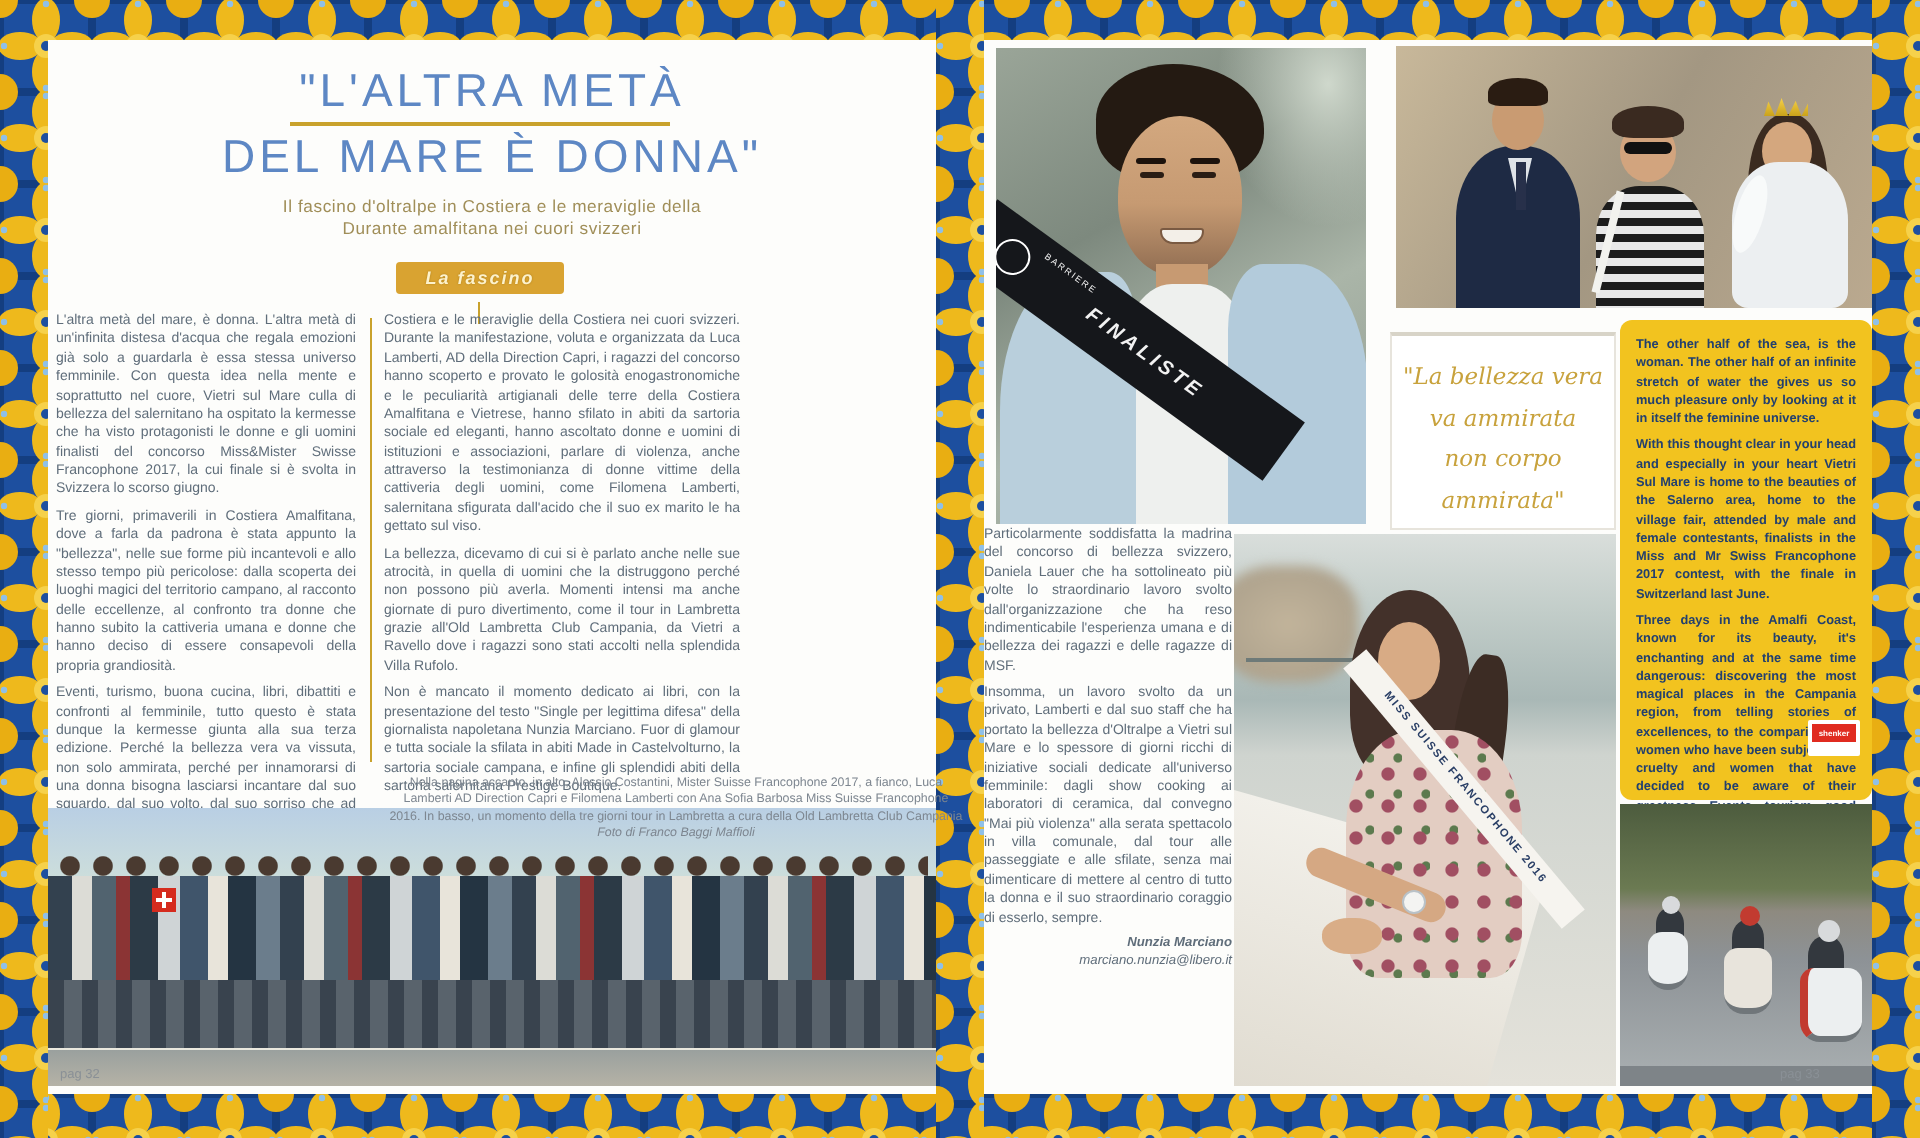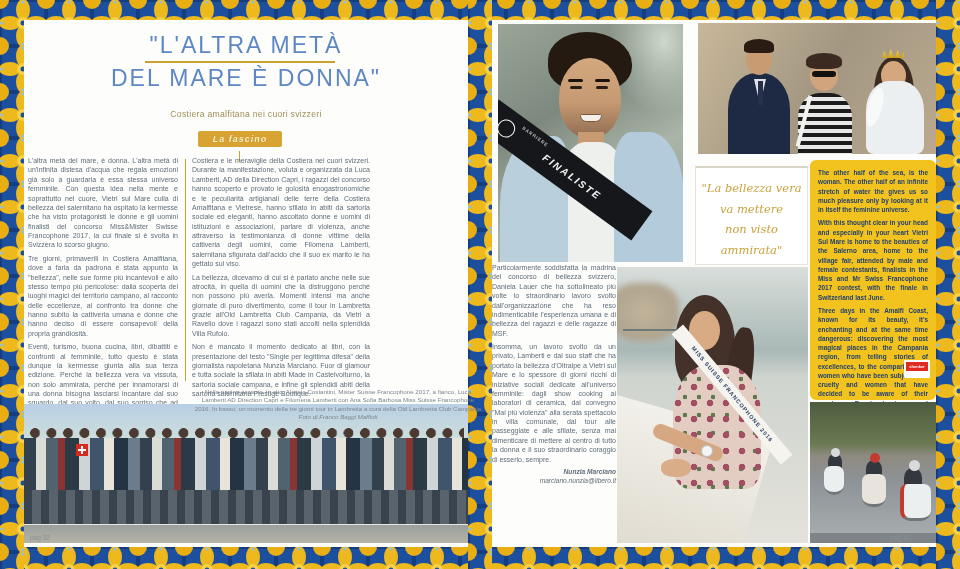--- a/index.html
+++ b/index.html
@@ -106,21 +106,22 @@
   <svg class="tiles" style="left:468px;top:0;width:24px;height:569px">
       <rect width="100%" height="100%" fill="url(#tp)"></rect>
     </svg>
 
   <div class="page" style="left:24px;top:20px;width:444px;height:527px">
 
     <div class="abs title" style="left:0;top:12px">"L'ALTRA METÀ</div>
     <div class="abs goldline" style="left:121px;top:41px;width:190px;height:1.5px"></div>
     <div class="abs title" style="left:0;top:45px">DEL MARE È DONNA"</div>
 
-    <div class="abs subtitle" style="left:0;top:89px">Costiera amalfitana nei cuori svizzeri</div>
+    <div class="abs subtitle" style="left:0;top:78px">Il fascino d'oltralpe in Costiera e le meraviglie della</div>
+    <div class="abs subtitle" style="left:0;top:89px">Durante amalfitana nei cuori svizzeri</div>
 
     <div class="abs ribbon" style="left:174px;top:111px;width:84px;height:16px">La fascino</div>
     <div class="abs goldline" style="left:215px;top:131px;width:1px;height:11px"></div>
 
     <div class="abs bodycol" style="left:4px;top:136px;width:150px">
       <p>L'altra metà del mare, è donna. L'altra metà di un'infinita distesa d'acqua che regala emozioni già solo a guardarla è essa stessa universo femminile. Con questa idea nella mente e soprattutto nel cuore, Vietri sul Mare culla di bellezza del salernitano ha ospitato la kermesse che ha visto protagonisti le donne e gli uomini finalisti del concorso Miss&amp;Mister Swisse Francophone 2017, la cui finale si è svolta in Svizzera lo scorso giugno.</p>
       <p>Tre giorni, primaverili in Costiera Amalfitana, dove a farla da padrona è stata appunto la "bellezza", nelle sue forme più incantevoli e allo stesso tempo più pericolose: dalla scoperta dei luoghi magici del territorio campano, al racconto delle eccellenze, al confronto tra donne che hanno subito la cattiveria umana e donne che hanno deciso di essere consapevoli della propria grandiosità.</p>
       <p>Eventi, turismo, buona cucina, libri, dibattiti e confronti al femminile, tutto questo è stata dunque la kermesse giunta alla sua terza edizione. Perché la bellezza vera va vissuta, non solo ammirata, perché per innamorarsi di una donna bisogna lasciarsi incantare dal suo sguardo, dal suo volto, dal suo sorriso che ad amarne il corpo sono bravi tutti. Ed è stato proprio questo l'intento della tre giorni che contemporaneamente ha portato il fascino d'oltralpe in</p>
     </div>
     <div class="abs goldline" style="left:161px;top:139px;width:1px;height:222px"></div>
@@ -181,22 +182,22 @@
       <div class="abs" style="left:104px;top:72px;width:4px;height:52px;background:#f2f2ee;transform:rotate(14deg)"></div>
       <div class="abs" style="left:176px;top:34px;width:40px;height:80px;background:#3b2b20;border-radius:45% 45% 30% 30%"></div>
       <div class="abs" style="left:183px;top:38px;width:25px;height:29px;background:#d4a77e;border-radius:50%"></div>
       <div class="abs" style="left:184px;top:26px;width:22px;height:9px;background:linear-gradient(#f6d14a,#caa21a);clip-path:polygon(0 100%,10% 20%,25% 100%,40% 0,55% 100%,72% 15%,85% 100%,100% 30%,100% 100%)"></div>
       <div class="abs" style="left:168px;top:58px;width:58px;height:73px;background:#eceff1;border-radius:40% 40% 8px 8px"></div>
       <div class="abs" style="left:170px;top:64px;width:14px;height:40px;background:#f8fafa;border-radius:50%;transform:rotate(16deg)"></div>
     </div>
 
     <div class="abs quotecard" style="left:203px;top:146px;width:113px;height:99px;box-sizing:border-box;padding-top:10px">
       <div>"La bellezza vera</div>
-      <div>va mettere</div>
-      <div>non visto</div>
+      <div>va ammirata</div>
+      <div>non corpo</div>
       <div>ammirata"</div>
     </div>
 
     <div class="abs engbox" style="left:318px;top:140px;width:126px;height:240px">
       <p>The other half of the sea, is the woman. The other half of an infinite stretch of water the gives us so much pleasure only by looking at it in itself the feminine universe.</p>
       <p>With this thought clear in your head and especially in your heart Vietri Sul Mare is home to the beauties of the Salerno area, home to the village fair, attended by male and female contestants, finalists in the Miss and Mr Swiss Francophone 2017 contest, with the finale in Switzerland last June.</p>
       <p>Three days in the Amalfi Coast, known for its beauty, it's enchanting and at the same time dangerous: discovering the most magical places in the Campania region, from telling stories of excellences, to the comparisons of women who have been subjected to cruelty and women that have decided to be aware of their greatness. Events, tourism, good food, books, debates and contrasts between women, all of this is of course at the village fair's third edition.</p>
       <div class="engcredit" style="font-style:italic">Tradotto in inglese dall'Istituto Shenker</div>
       <div class="shenker" style="right:6px;bottom:22px;width:26px;height:18px">
         <div class="shenkerred">shenker</div>

